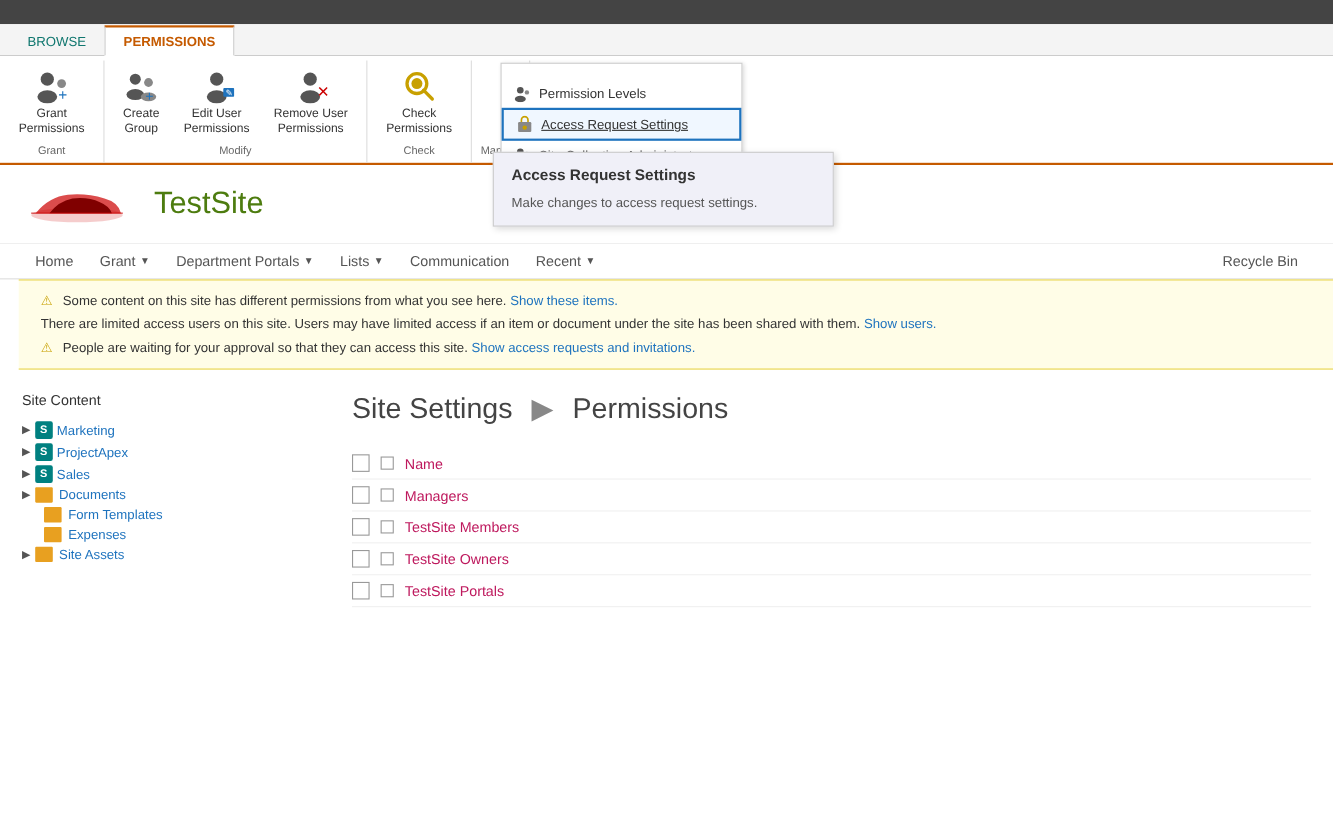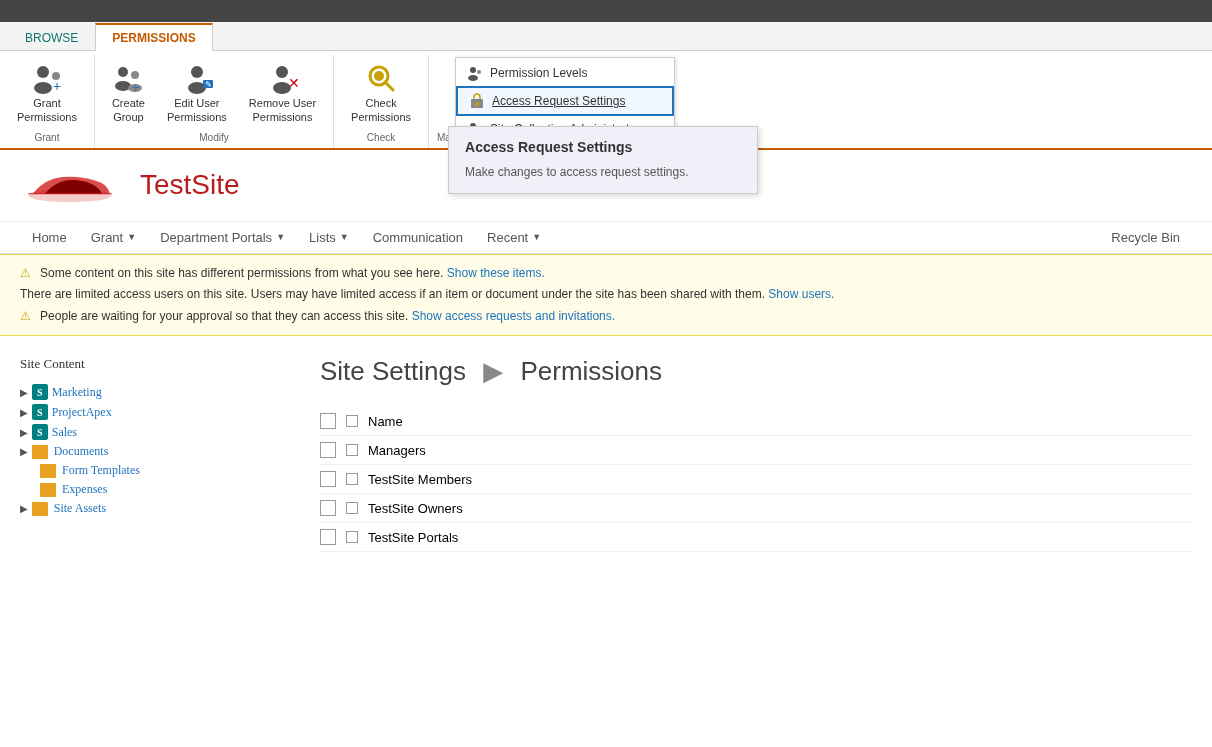--- a/index.html
+++ b/index.html
@@ -15,65 +15,65 @@
     .ribbon-group { display: flex; flex-direction: column; align-items: center; padding: 2px 8px; border-right: 1px solid #ddd; }
     .ribbon-group-buttons { display: flex; align-items: flex-start; gap: 4px; flex: 1; }
     .ribbon-group-label { font-size: 10px; color: #666; padding: 2px 0 3px; text-align: center; }
 
     .ribbon-btn { display: flex; flex-direction: column; align-items: center; padding: 4px 8px; cursor: pointer; border: 1px solid transparent; border-radius: 2px; min-width: 50px; }
     .ribbon-btn .icon { width: 32px; height: 32px; display: flex; align-items: center; justify-content: center; font-size: 20px; }
     .ribbon-btn .label { font-size: 11px; color: #333; text-align: center; line-height: 1.3; margin-top: 2px; }
 
     
     .manage-group { position: relative; }
-    .manage-dropdown { position: absolute; top: 0; left: 0; background: #fff; border: 1px solid #ccc; z-index: 100; min-width: 220px; padding: 2px 0; box-shadow: 1px 1px 4px rgba(0,0,0,0.15); }
+    .manage-dropdown { position: absolute; top: 0; left: 0; background: #fff; border: 1px solid #ccc; z-index: 100; min-width: 220px; padding: 14px 0; box-shadow: 1px 1px 4px rgba(0,0,0,0.15); }
     .manage-dropdown-item { display: flex; align-items: center; padding: 4px 10px; cursor: pointer; font-size: 12px; color: #333; gap: 6px; }
     .manage-dropdown-item.highlighted { border: 2px solid #1e73be; background: #f0f7ff; }
     .manage-dropdown-item .item-icon { width: 18px; height: 18px; display: flex; align-items: center; justify-content: center; font-size: 14px; }
 
     
     .tooltip-box { position: absolute; top: 38px; left: -10px; background: #f0f0f8; border: 1px solid #ccc; width: 310px; padding: 12px 16px; z-index: 200; box-shadow: 2px 2px 6px rgba(0,0,0,0.15); }
     .tooltip-title { font-size: 14px; font-weight: bold; color: #333; margin-bottom: 8px; }
     .tooltip-desc { font-size: 12px; color: #555; line-height: 1.5; }
 
     
     .site-header { display: flex; align-items: center; padding: 8px 20px; gap: 20px; border-bottom: 1px solid #eee; }
     .site-logo { width: 100px; height: 55px; display: flex; align-items: center; justify-content: center; }
     .site-logo svg { width: 100px; height: 50px; }
-    .site-title { font-size: 28px; color: #b91c1c; font-weight: 300; }
+    .site-title { font-size: 28px; color: #4d7c0f; font-weight: 300; }
 
     
     .nav-bar { display: flex; align-items: center; padding: 0 20px; border-bottom: 1px solid #ddd; background: #fff; }
     .nav-item { padding: 8px 12px; font-size: 13px; color: #555; cursor: pointer; display: flex; align-items: center; gap: 4px; }
     .nav-last { margin-left: auto; }
 
     
-    .warning-bar { background: #fffde7; border-top: 1px solid #e8d44d; border-bottom: 1px solid #e8d44d; padding: 8px 20px; font-size: 12px; color: #333; line-height: 1.8; }
+    .warning-bar { background: #fffde7; border-top: 1px solid #e8d44d; border-bottom: 1px solid #e8d44d; padding: 8px 20px; font-size: 12px; color: #333; line-height: 1.8; margin-left: 17px; }
     .warning-bar a { color: #1e73be; text-decoration: none; }
     .warning-icon { color: #c8a000; margin-right: 6px; }
 
     
     .main-content { display: flex; padding: 20px; gap: 40px; }
 
     
-    .site-content { width: 260px; font-family: Liberation Serif, serif; }
+    .site-content { width: 260px; }
     .site-content-title { font-size: 13px; color: #333; margin-bottom: 10px; }
     .tree-item { display: flex; align-items: center; gap: 4px; padding: 2px 0; font-size: 12px; color: #1e73be; cursor: pointer; }
     .tree-arrow { color: #555; font-size: 10px; }
     .tree-icon-s { width: 16px; height: 16px; background: #1e73be; border-radius: 2px; display: inline-flex; align-items: center; justify-content: center; color: white; font-size: 10px; font-weight: bold; flex-shrink: 0; }
     .tree-icon-s.teal { background: #008080; }
     .tree-indent { padding-left: 20px; }
 
     
     .permissions-panel { flex: 1; }
     .perm-row { display: flex; align-items: center; padding: 6px 0; border-bottom: 1px solid #f0f0f0; gap: 10px; }
     .perm-row.header { font-size: 12px; color: #1e73be; font-weight: normal; }
     .perm-check-outer { width: 16px; height: 16px; border: 1px solid #999; display: flex; align-items: center; justify-content: center; flex-shrink: 0; }
     .perm-check-inner { width: 12px; height: 12px; border: 1px solid #999; display: flex; align-items: center; justify-content: center; flex-shrink: 0; }
-    .perm-name { font-size: 13px; color: #000000; cursor: pointer; }
+    .perm-name { font-size: 13px; color: #be185d; cursor: pointer; }
   </style>
 </head>
 <body>
 
 <div class="top-bar"></div>
 
 <div class="ribbon-tabs">
   <div class="ribbon-tab">BROWSE</div>
   <div class="ribbon-tab active">PERMISSIONS</div>
 </div>

